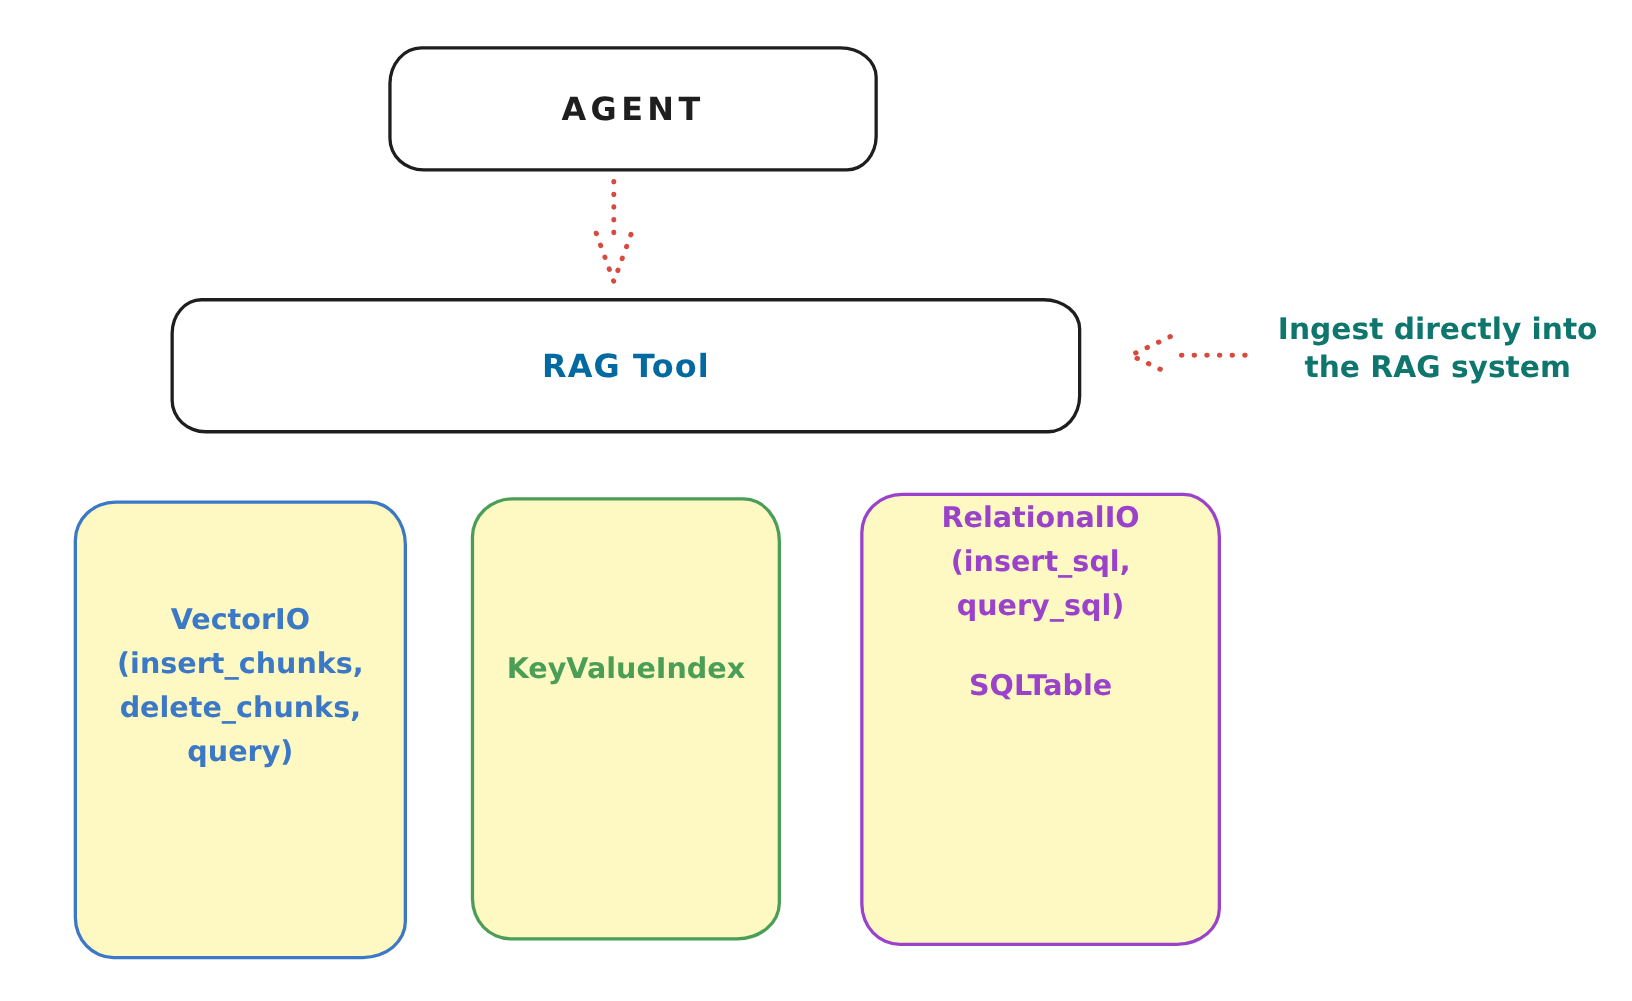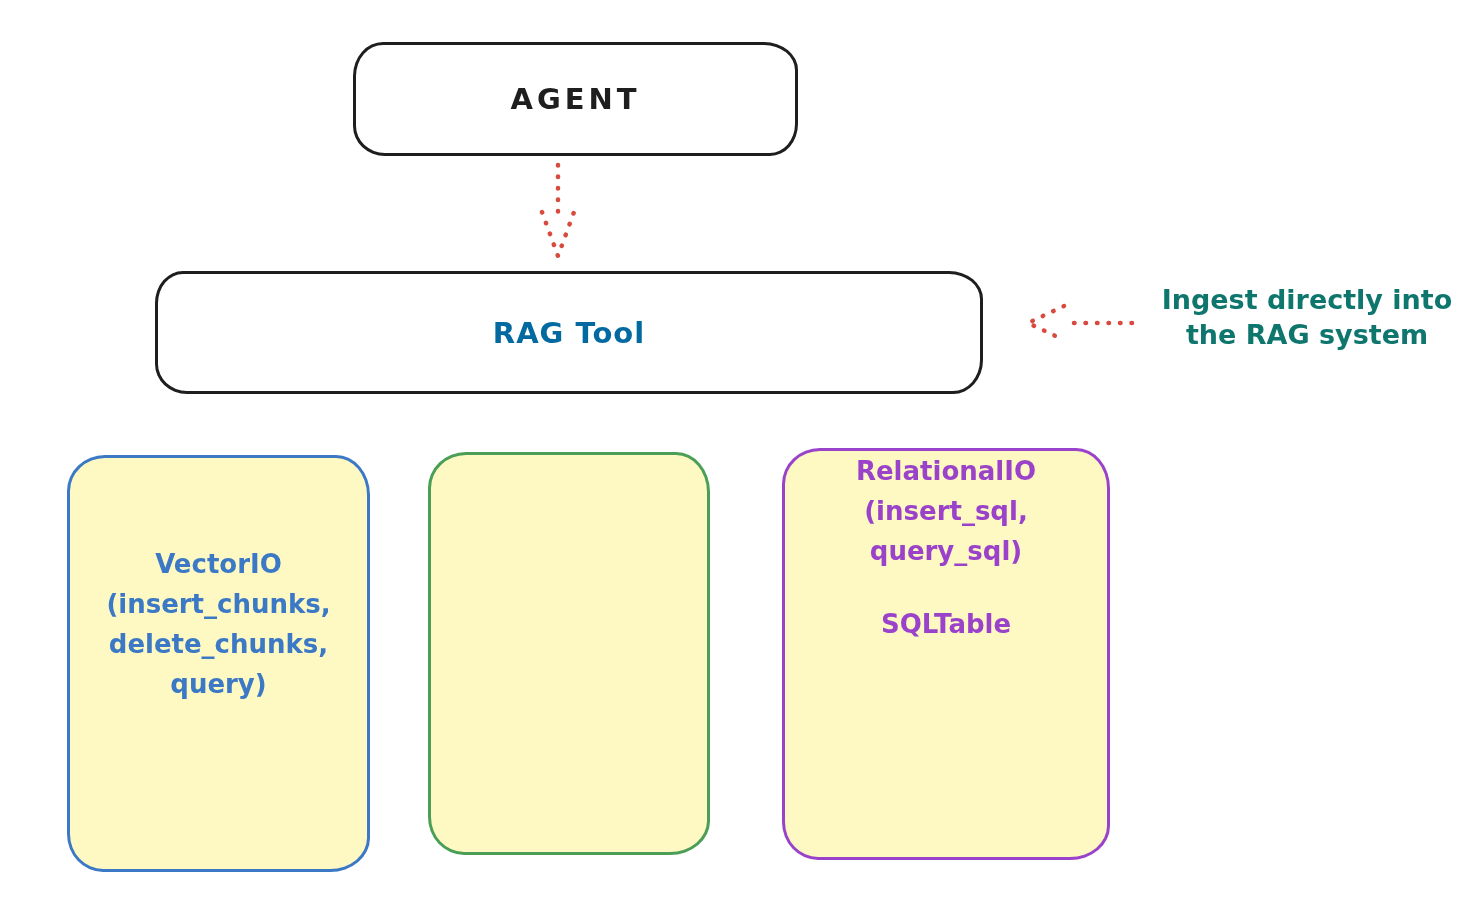--- a/index.html
+++ b/index.html
@@ -105,20 +105,21 @@
 the RAG system</div>
 
   <div class="io-box io-box-0" style="color: rgb(59, 120, 197);">
     <div class="io-title preline">VectorIO
 (insert_chunks,
 delete_chunks,
 query)</div>
   </div>
 
   <div class="io-box io-box-1" style="color: rgb(74, 158, 85);">
+    <div class="io-footer">KeyValueIndex</div>
   </div>
 
   <div class="io-box io-box-2" style="color: rgb(155, 66, 203);">
     <div class="io-title preline">RelationalIO
 (insert_sql,
 query_sql)</div>
     <div class="io-footer">SQLTable</div>
   </div>
 
 </div>

